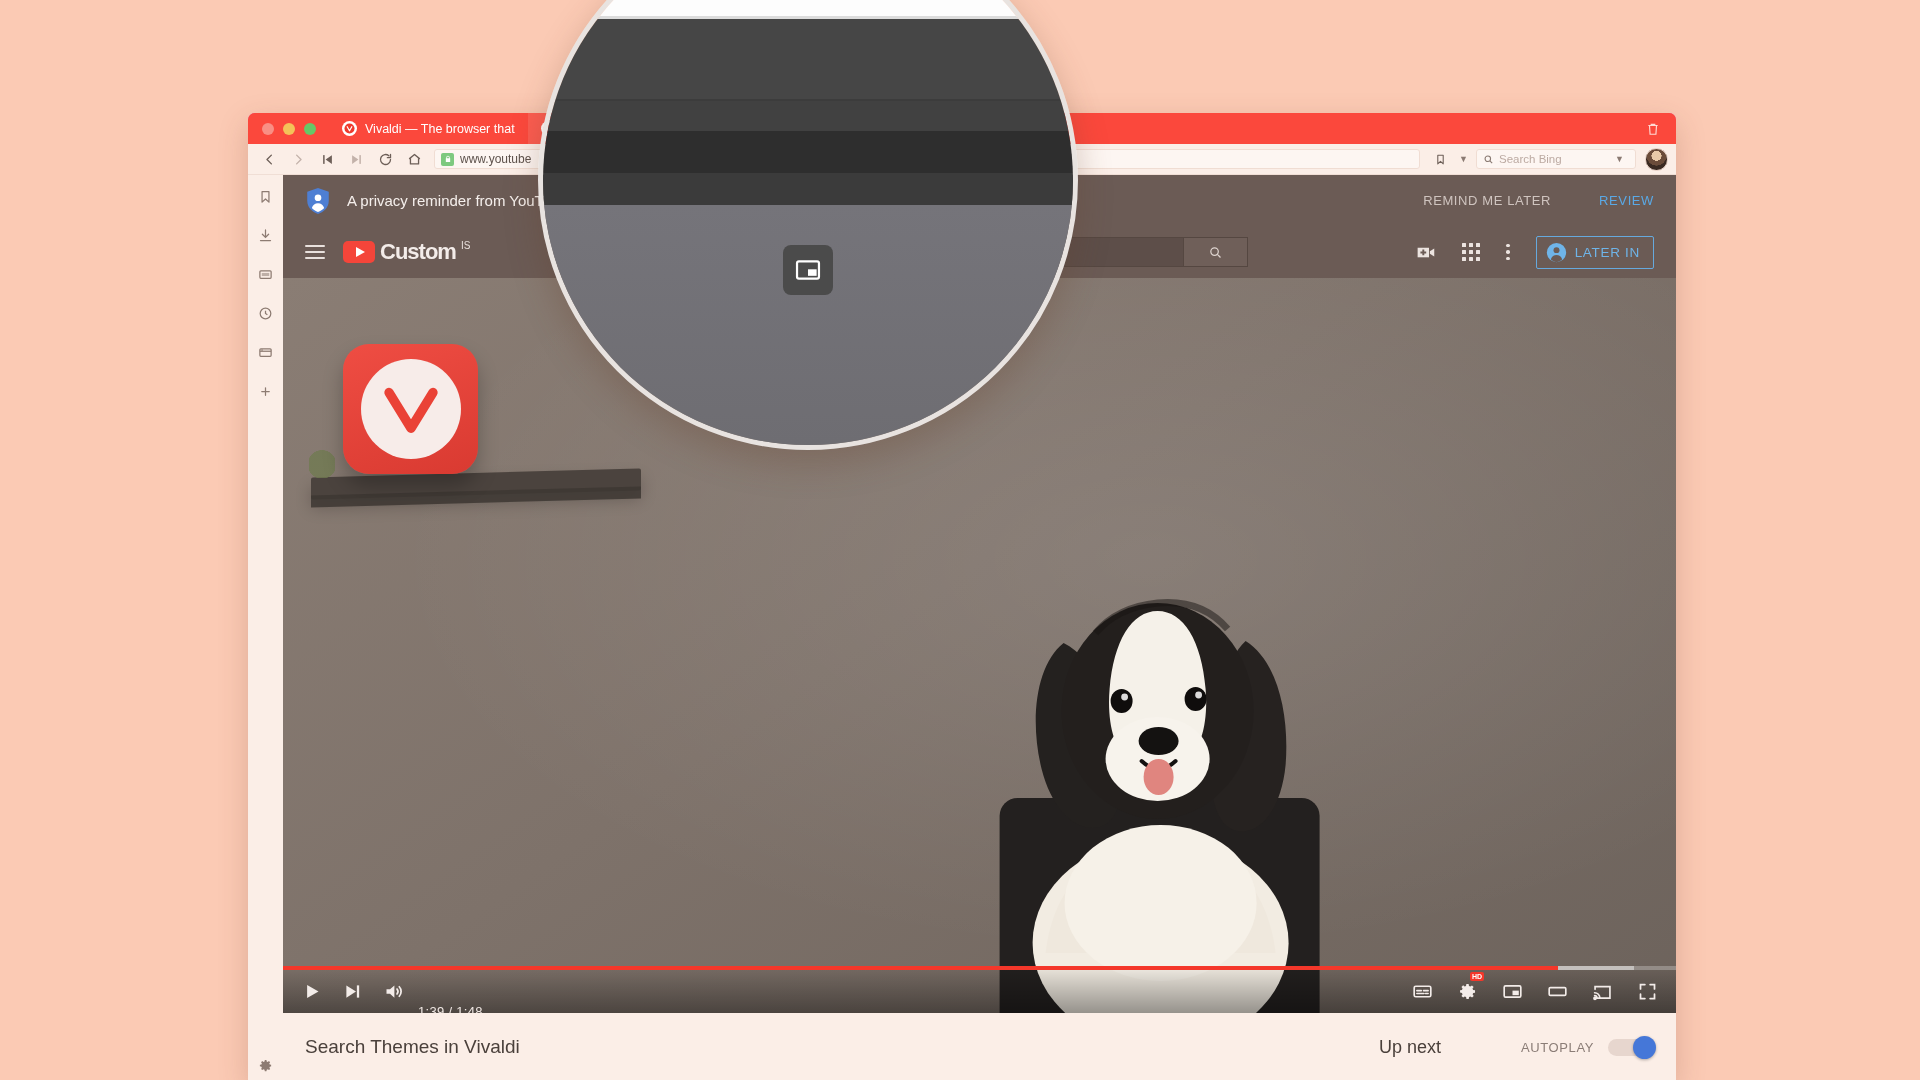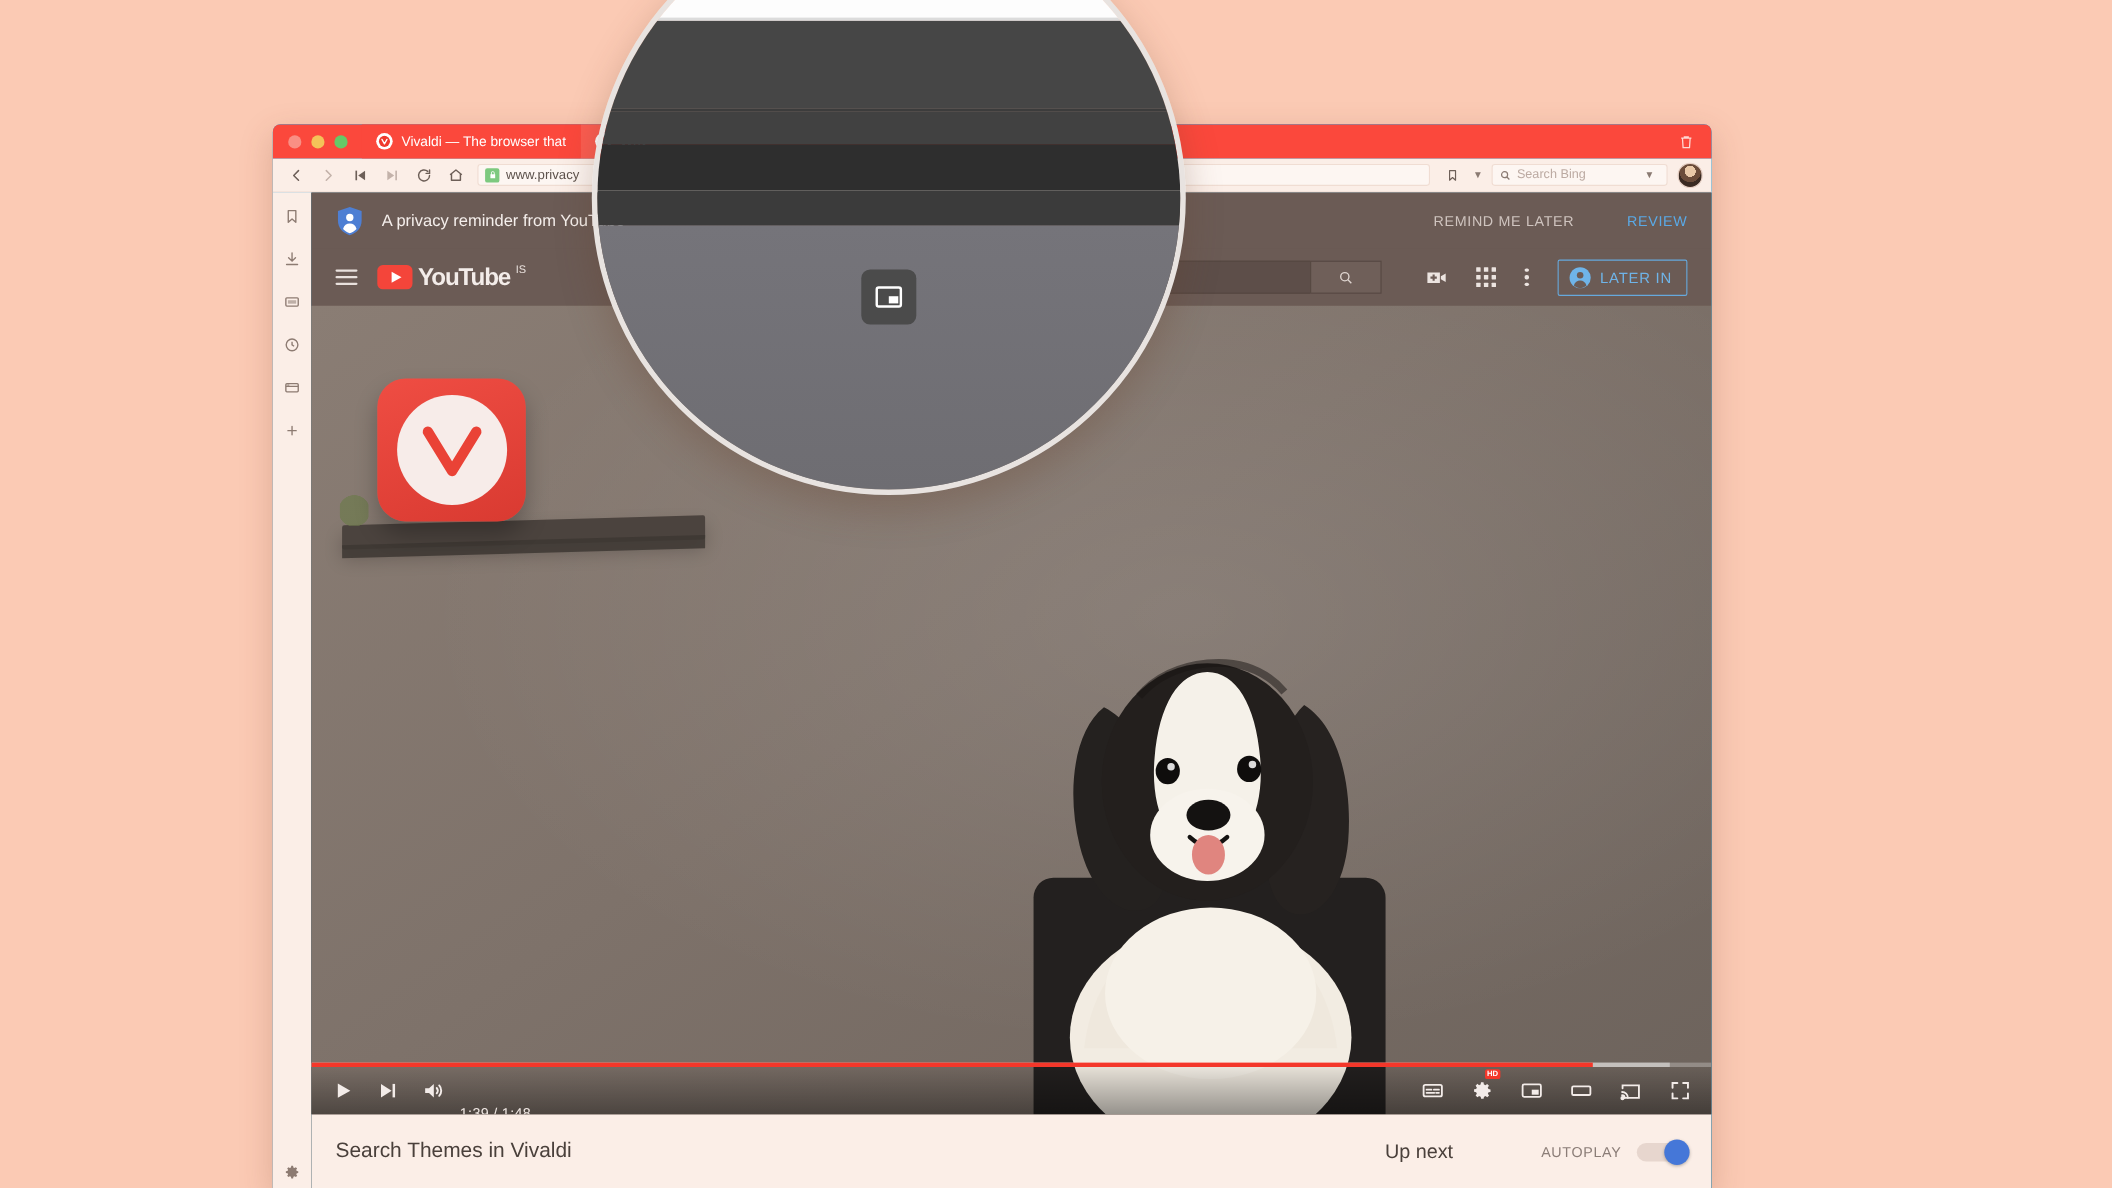--- a/index.html
+++ b/index.html
@@ -7,22 +7,22 @@
     width:1920px; height:1080px;
     background:#fbcab4;
     font-family:"Liberation Sans", sans-serif;
     overflow:hidden;
   }
   #root { position:relative; width:1920px; height:1080px; }
 
   
   .browser-window{
     position:absolute; left:248px; top:113px;
-    width:1308px; height:968px;
-    background:#0ea5e9;
+    width:1428px; height:968px;
+    background:#ec4899;
     border-radius:7px 7px 0 0;
     box-shadow:0 10px 30px rgba(120,60,40,.22);
     overflow:hidden;
   }
 
   
   .tabbar{
     height:31px; background:#fb483c;
     display:flex; align-items:center; position:relative;
   }
@@ -341,21 +341,21 @@
             <path d="M5.5 10v9h13v-9"></path>
           </svg>
       </span>
 
       <div class="urlbar">
         <span class="lock">
           <svg viewBox="0 0 24 24" fill="#fff">
               <path d="M7 10V7a5 5 0 0 1 10 0v3h1.5v11h-13V10H7zm2.2 0h5.6V7a2.8 2.8 0 0 0-5.6 0v3z"></path>
             </svg>
         </span>
-        <span class="url-text">www.privacy</span>
+        <span class="url-text">www.youtube</span>
       </div>
 
       <span class="bm-btn">
         <svg viewBox="0 0 24 24" fill="none" stroke="currentColor" stroke-width="2" stroke-linejoin="round">
             <path d="M7 4h10v16l-5-4.5L7 20z"></path>
           </svg>
       </span>
       <span class="caret">▼</span>
 
       <div class="searchbar">
@@ -432,21 +432,21 @@
         </div>
 
         <div class="yt-head">
           <span class="burger">
               <i></i>
               <i></i>
               <i></i>
             </span>
           <span class="yt-logo">
             <span class="yt-play"></span>
-            <span class="yt-word">YouTube</span>
+            <span class="yt-word">Custom</span>
             <span class="yt-cc">IS</span>
           </span>
           <div class="yt-search">
             <div class="yt-search-input" placeholder=""></div>
             <div class="yt-search-btn">
               <svg viewBox="0 0 24 24" fill="none" stroke="currentColor" stroke-width="2">
                   <circle cx="10.5" cy="10.5" r="6"></circle>
                   <path d="M15 15l5 5"></path>
                 </svg>
             </div>

